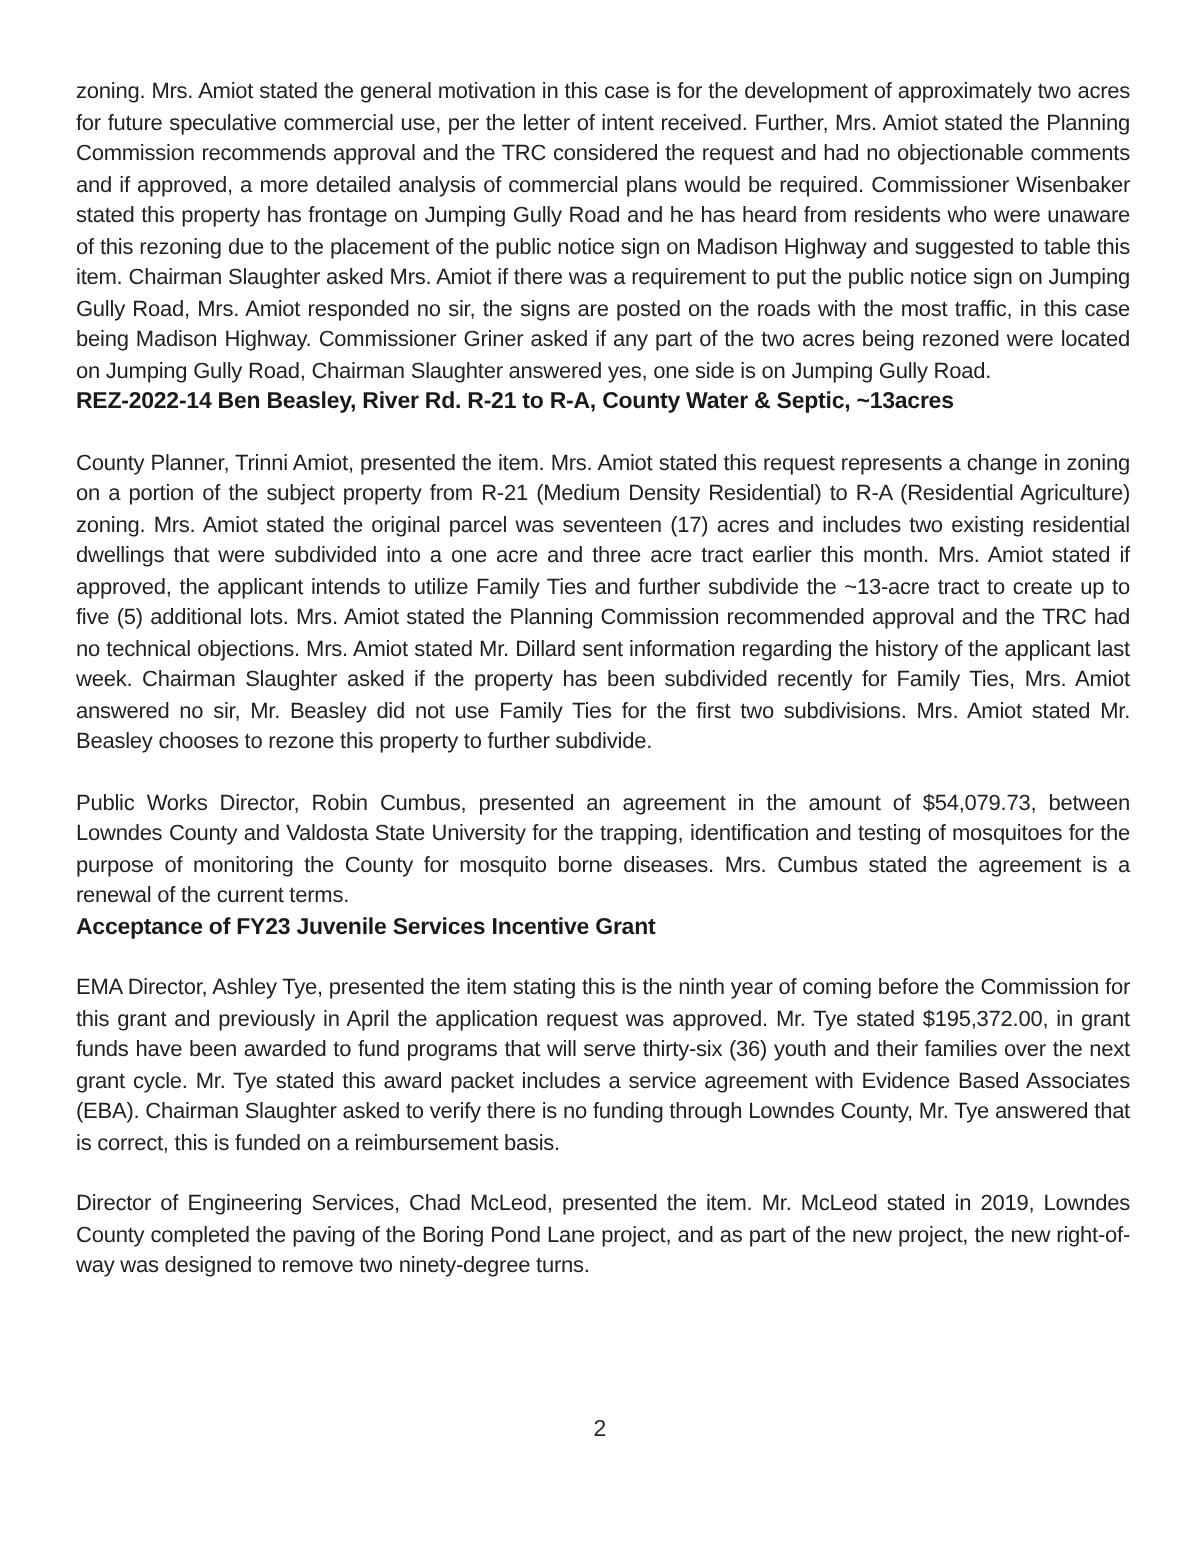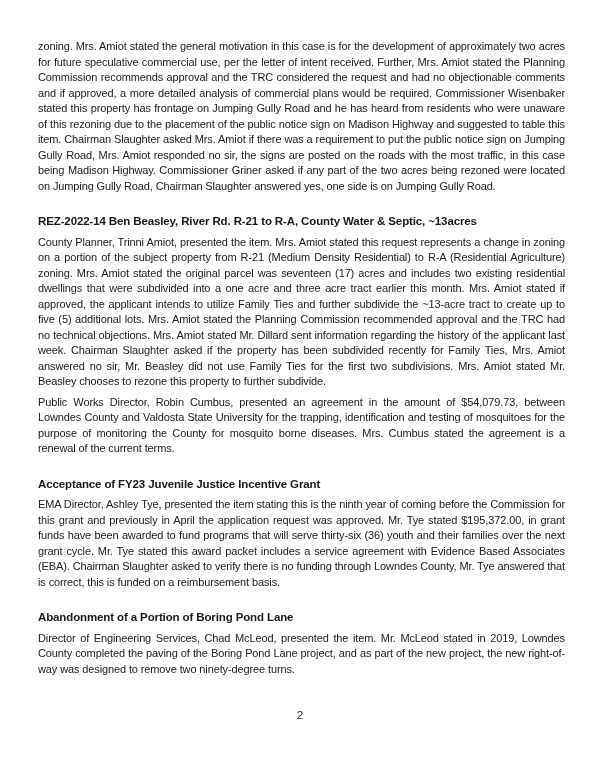--- a/index.html
+++ b/index.html
@@ -24,24 +24,24 @@
     letter-spacing: -0.12px;
     text-align: justify;
     text-justify: inter-word;
     color: #212121;
   }
   .heading {
     font-size: 11.5px;
     line-height: 15.5px;
     letter-spacing: -0.12px;
     font-weight: bold;
-    margin-top: 20px;
+    margin-top: 0;
     color: #1a1a1a;
   }
-  .section .para { margin-top: 5px; }
+  .section .para { margin-top: 15px; }
   .page-number {
     position: absolute;
     top: 709px;
     left: 0;
     width: 100%;
     text-align: center;
     font-size: 11.5px;
     color: #2a2a2a;
   }
 </style>
@@ -56,24 +56,23 @@
     <div class="heading">REZ-2022-14 Ben Beasley, River Rd. R-21 to R-A, County Water &amp; Septic, ~13acres</div>
     <p class="para">County Planner, Trinni Amiot, presented the item.  Mrs. Amiot stated this request represents a change in zoning on a portion of the subject property from R-21 (Medium Density Residential) to R-A (Residential Agriculture) zoning.  Mrs. Amiot stated the original parcel was seventeen (17) acres and includes two existing residential dwellings that were subdivided into a one acre and three acre tract earlier this month.  Mrs. Amiot stated if approved, the applicant intends to utilize Family Ties and further subdivide the ~13-acre tract to create up to five (5) additional lots.  Mrs. Amiot stated the Planning Commission recommended approval and the TRC had no technical objections.  Mrs. Amiot stated Mr. Dillard sent information regarding the history of the applicant last week.  Chairman Slaughter asked if the property has been subdivided recently for Family Ties, Mrs. Amiot answered no sir, Mr. Beasley did not use Family Ties for the first two subdivisions.  Mrs. Amiot stated Mr. Beasley chooses to rezone this property to further subdivide.</p>
   </div>
 
 
   <div class="section">
     <p class="para">Public Works Director, Robin Cumbus, presented an agreement in the amount of $54,079.73, between Lowndes County and Valdosta State University for the trapping, identification and testing of mosquitoes for the purpose of monitoring the County for mosquito borne diseases.  Mrs. Cumbus stated the agreement is a renewal of the current terms.</p>
   </div>
 
   <div class="section">
-    <div class="heading">Acceptance of FY23 Juvenile Justice Incentive Grant</div>
+    <div class="heading">Acceptance of FY23 Juvenile Services Incentive Grant</div>
     <p class="para">EMA Director, Ashley Tye, presented the item stating this is the ninth year of coming before the Commission for this grant and previously in April the application request was approved.  Mr. Tye stated $195,372.00, in grant funds have been awarded to fund programs that will serve thirty-six (36) youth and their families over the next grant cycle.  Mr. Tye stated this award packet includes a service agreement with Evidence Based Associates (EBA).  Chairman Slaughter asked to verify there is no funding through Lowndes County, Mr. Tye answered that is correct, this is funded on a reimbursement basis.</p>
   </div>
 
   <div class="section">
-    <div class="heading">Abandonment of a Portion of Boring Pond Lane</div>
     <p class="para">Director of Engineering Services, Chad McLeod, presented the item.  Mr. McLeod stated in 2019, Lowndes County completed the paving of the Boring Pond Lane project, and as part of the new project, the new right-of-way was designed to remove two ninety-degree turns.</p>
   </div>
 
   <div class="page-number">2</div>
 
 </div>
 
 </body></html>

